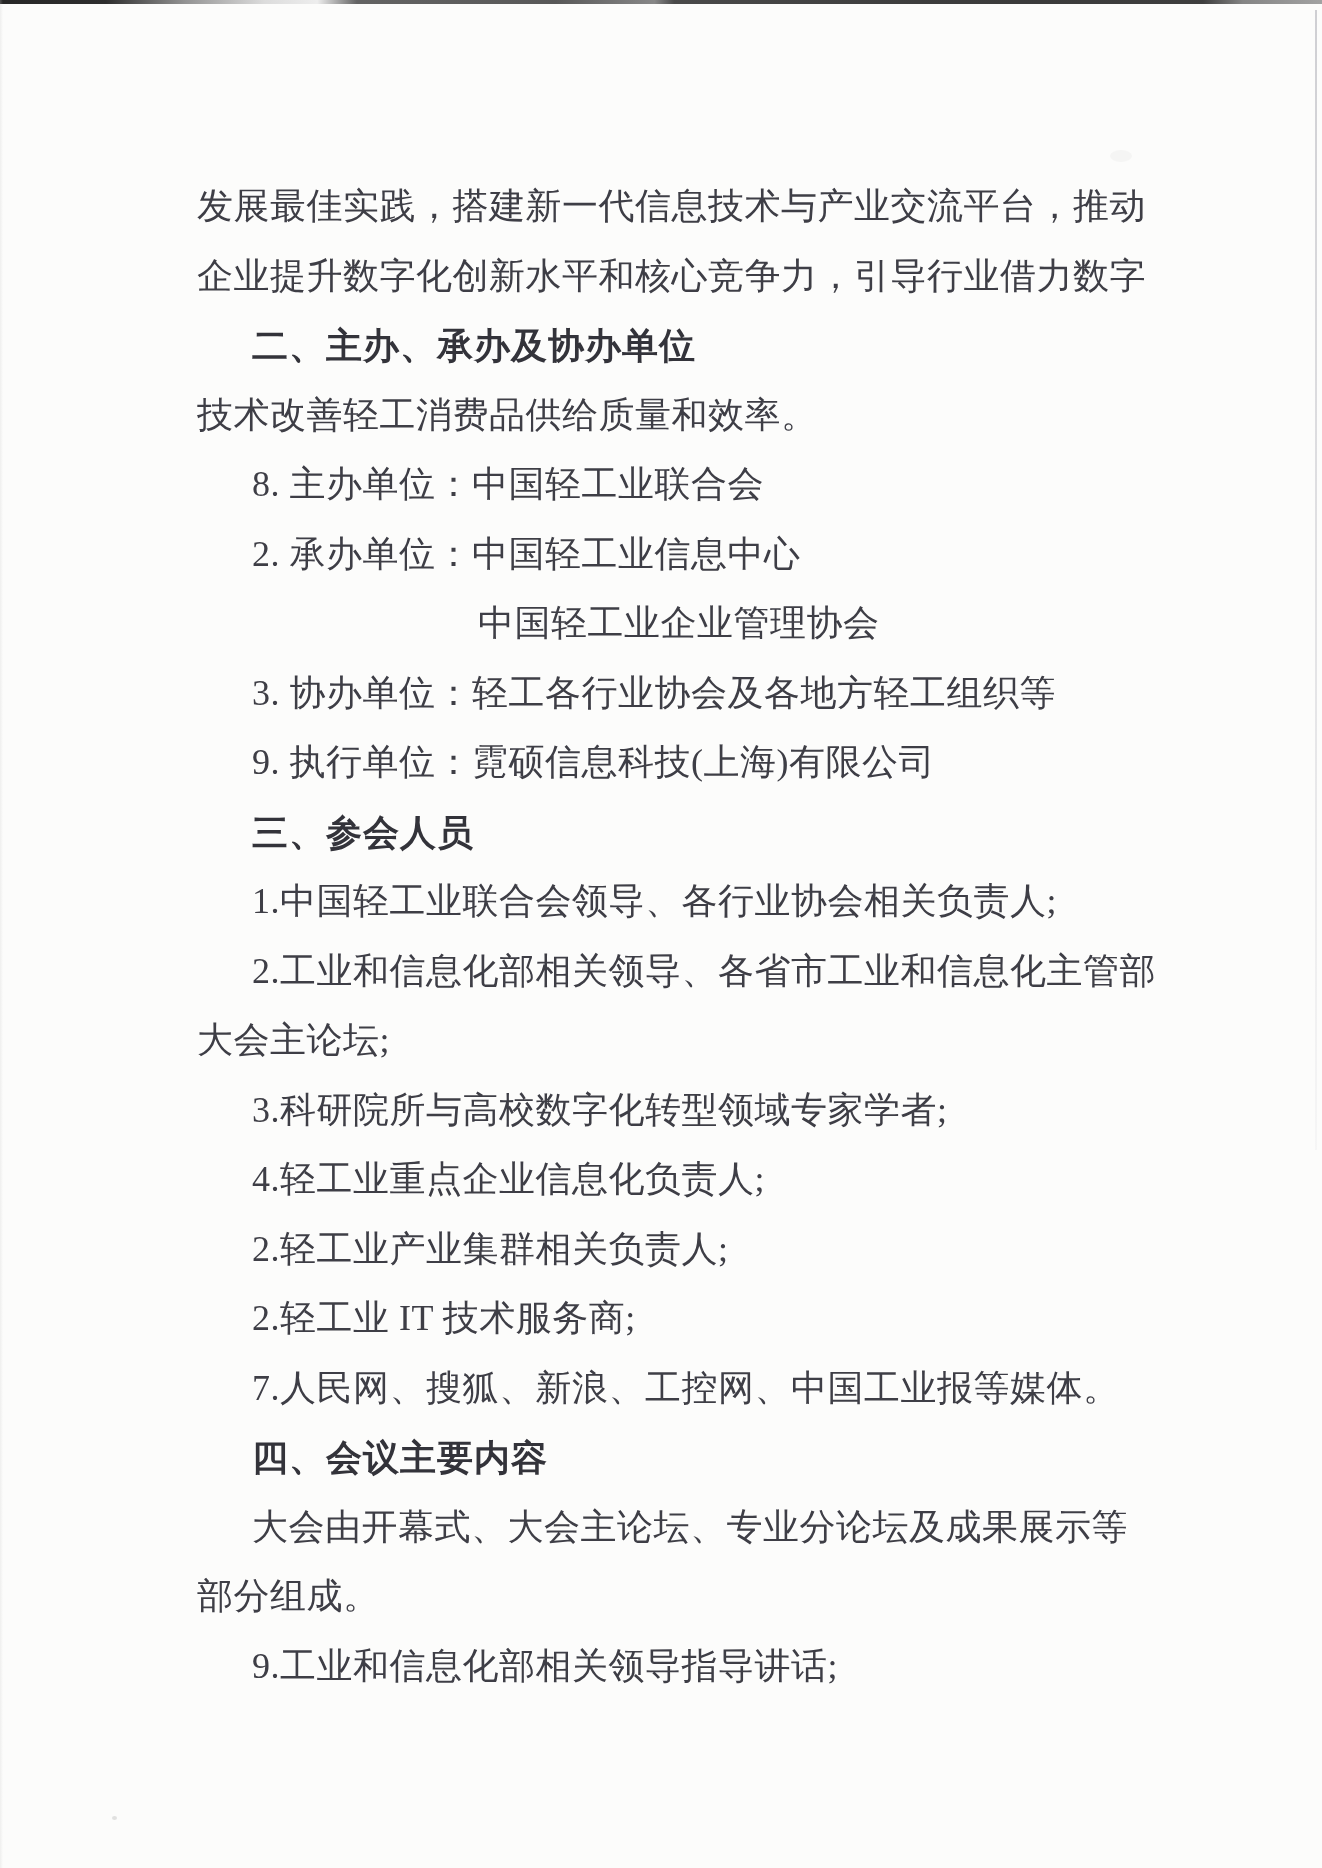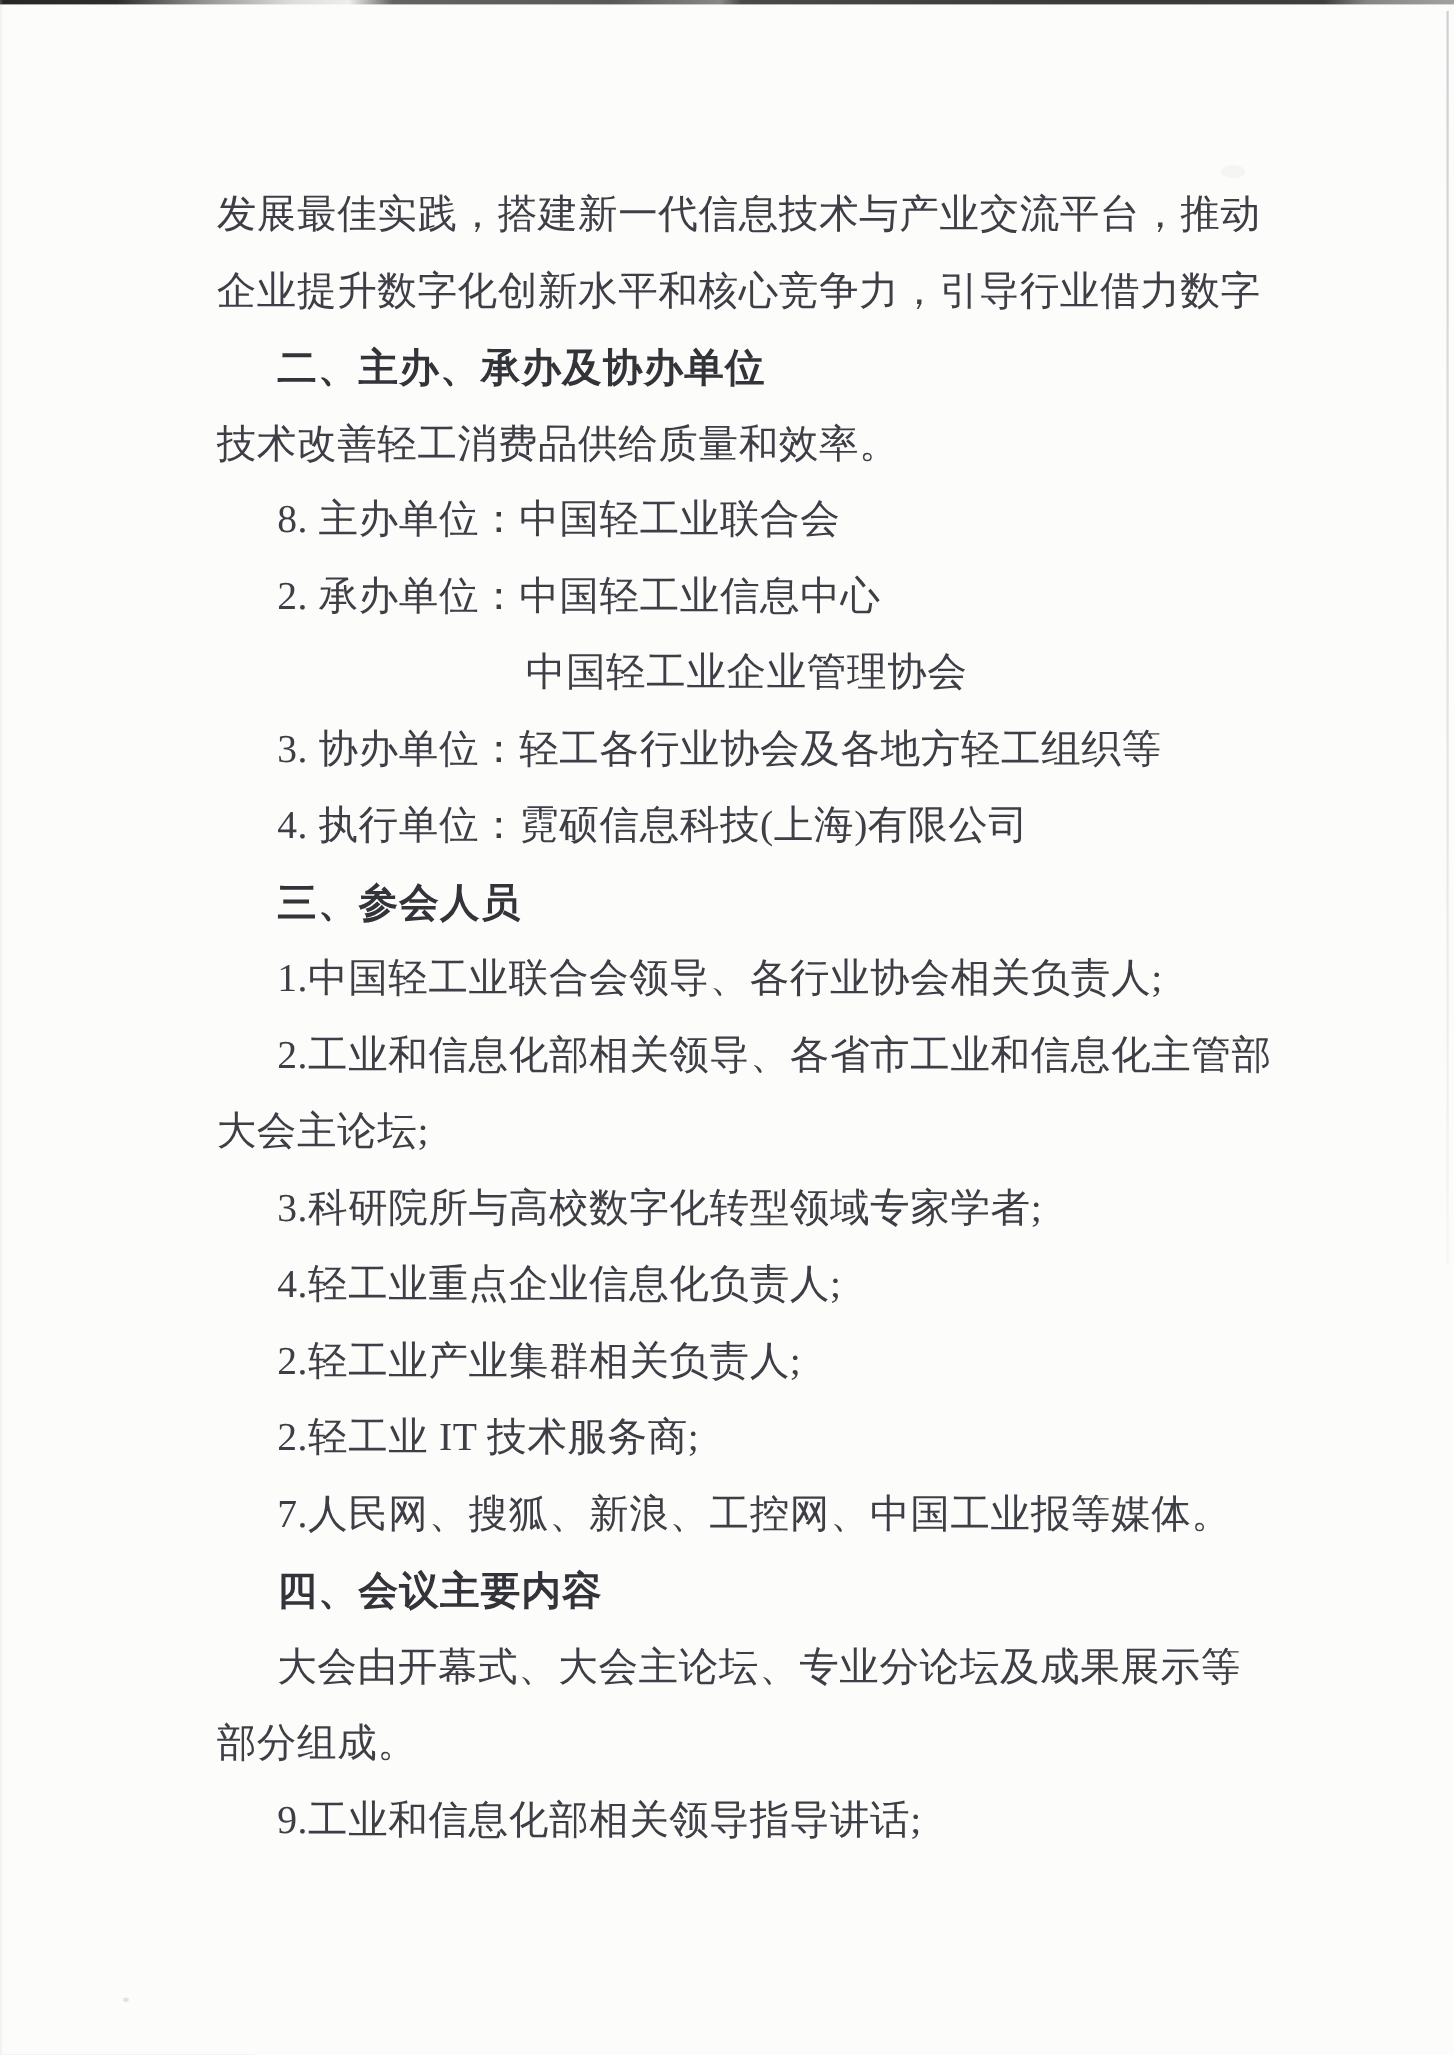--- a/index.html
+++ b/index.html
@@ -60,21 +60,21 @@
     position: absolute;
     background: #d9d9da;
     border-radius: 50%;
   }
   .speck.s1 { left: 112px; top: 1816px; width: 5px; height: 4px; opacity: .8; }
   .speck.s2 { left: 1110px; top: 150px; width: 22px; height: 12px; opacity: .18; }
 
   .doc-body {
     position: absolute;
     left: 197px;
-    top: 160px;
+    top: 172px;
     width: 1070px;
   }
   .line {
     font-family: "Liberation Serif", "DejaVu Serif", serif;
     font-size: 36px;
     line-height: 69.5px;
     letter-spacing: 0.5px;
     color: var(--ink, #3e3e46);
     white-space: pre;
   }
@@ -100,21 +100,21 @@
   <div class="speck s2"></div>
   <div class="doc-body">
       <div class="line flush">发展最佳实践，搭建新一代信息技术与产业交流平台，推动</div>
       <div class="line flush">企业提升数字化创新水平和核心竞争力，引导行业借力数字</div>
       <div class="line heading">二、主办、承办及协办单位</div>
       <div class="line flush">技术改善轻工消费品供给质量和效率。</div>
       <div class="line indent">8. 主办单位：中国轻工业联合会</div>
       <div class="line indent">2. 承办单位：中国轻工业信息中心</div>
       <div class="line deep">中国轻工业企业管理协会</div>
       <div class="line indent">3. 协办单位：轻工各行业协会及各地方轻工组织等</div>
-      <div class="line indent">4. 执行单位：霓硕信息科技(上海)有限公司</div>
+      <div class="line indent">9. 执行单位：霓硕信息科技(上海)有限公司</div>
       <div class="line heading">三、参会人员</div>
       <div class="line indent">1.中国轻工业联合会领导、各行业协会相关负责人;</div>
       <div class="line indent">2.工业和信息化部相关领导、各省市工业和信息化主管部</div>
       <div class="line flush">大会主论坛;</div>
       <div class="line indent">3.科研院所与高校数字化转型领域专家学者;</div>
       <div class="line indent">4.轻工业重点企业信息化负责人;</div>
       <div class="line indent">2.轻工业产业集群相关负责人;</div>
       <div class="line indent">2.轻工业 IT 技术服务商;</div>
       <div class="line indent">7.人民网、搜狐、新浪、工控网、中国工业报等媒体。</div>
       <div class="line heading">四、会议主要内容</div>

